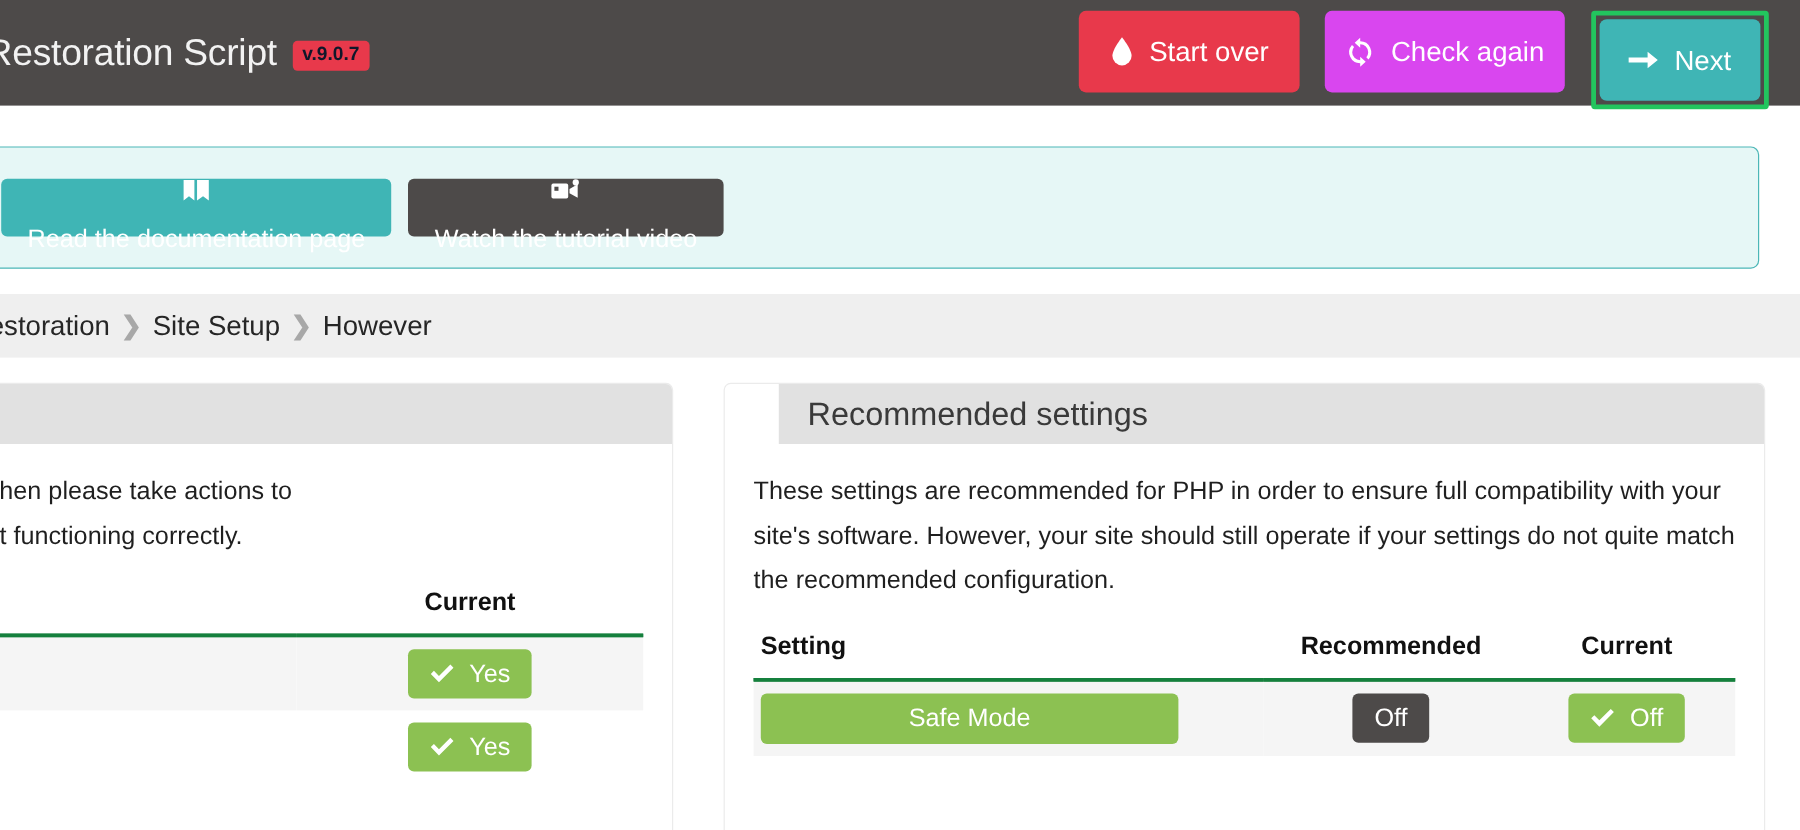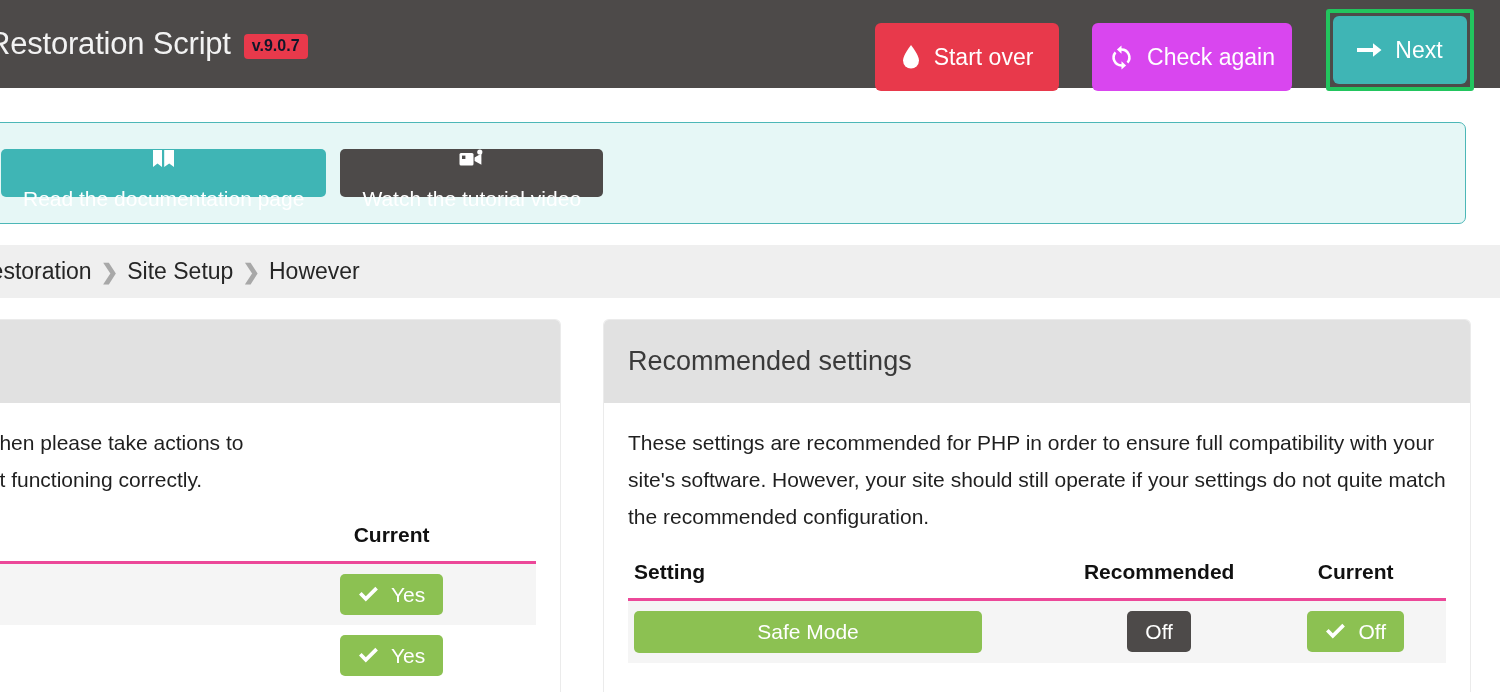--- a/index.html
+++ b/index.html
@@ -53,22 +53,22 @@
     line-height: 1;
     position: relative;
     top: 2px;
   }
 
   .topbar-actions {
     position: absolute;
     right: 26px;
     top: 9px;
     display: flex;
-    align-items: flex-end;
-    gap: 16px;
+    align-items: flex-start;
+    gap: 4px;
   }
 
   .tbtn {
     height: 68px;
     display: inline-flex;
     align-items: center;
     justify-content: center;
     gap: 13px;
     border: none;
     border-radius: 6px;
@@ -161,24 +161,25 @@
   
   .card {
     position: absolute;
     background: #ffffff;
     border-radius: 5px;
     overflow: hidden;
     box-shadow: 0 0 0 1px #ebebeb;
   }
   .card-head {
     background: #e1e1e1;
-    height: 83px;
+    height: 50px;
     display: flex;
     align-items: center;
     padding-left: 24px;
+    margin-left: 45px;
   }
   .card-head h2 {
     font-size: 27px;
     font-weight: 400;
     color: #3a3a3a;
     white-space: nowrap;
   }
   .card-body {
     padding: 22px 24px 0 24px;
   }
@@ -208,21 +209,21 @@
     width: 100%;
     border-collapse: collapse;
     margin-top: 14px;
   }
   table.chk th {
     font-size: 21px;
     font-weight: 700;
     color: #111111;
     padding: 10px 6px 14px 6px;
     text-align: left;
-    border-bottom: 3px solid #ec4899;
+    border-bottom: 3px solid #15803d;
     white-space: nowrap;
   }
   table.chk td {
     padding: 10px 6px;
     vertical-align: middle;
   }
   table.chk tbody tr:nth-child(odd) { background: #f5f5f5; }
 
   .th-center { text-align: center !important; }
   .td-center { text-align: center; }

